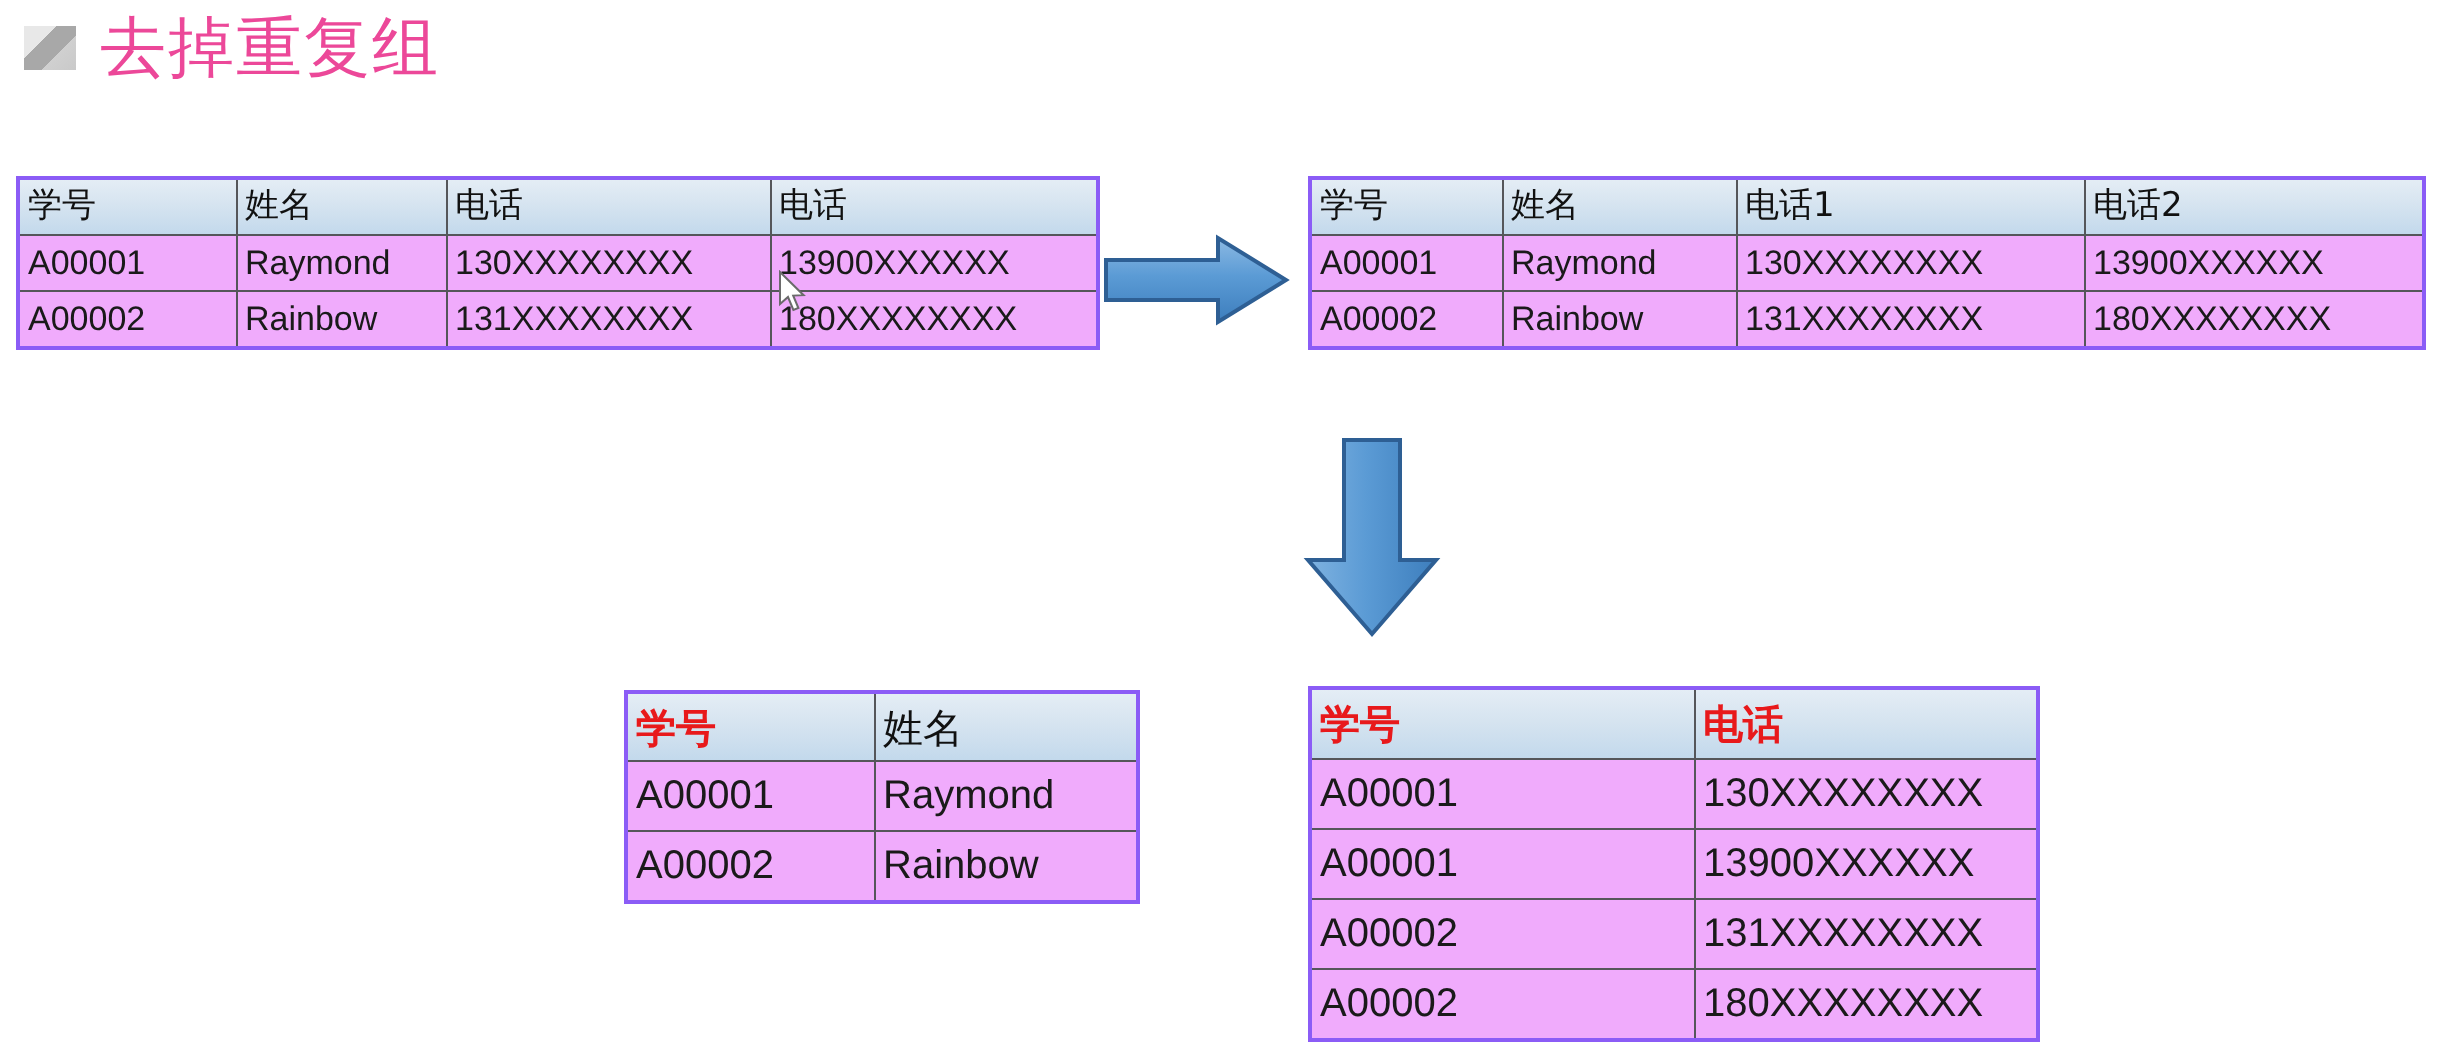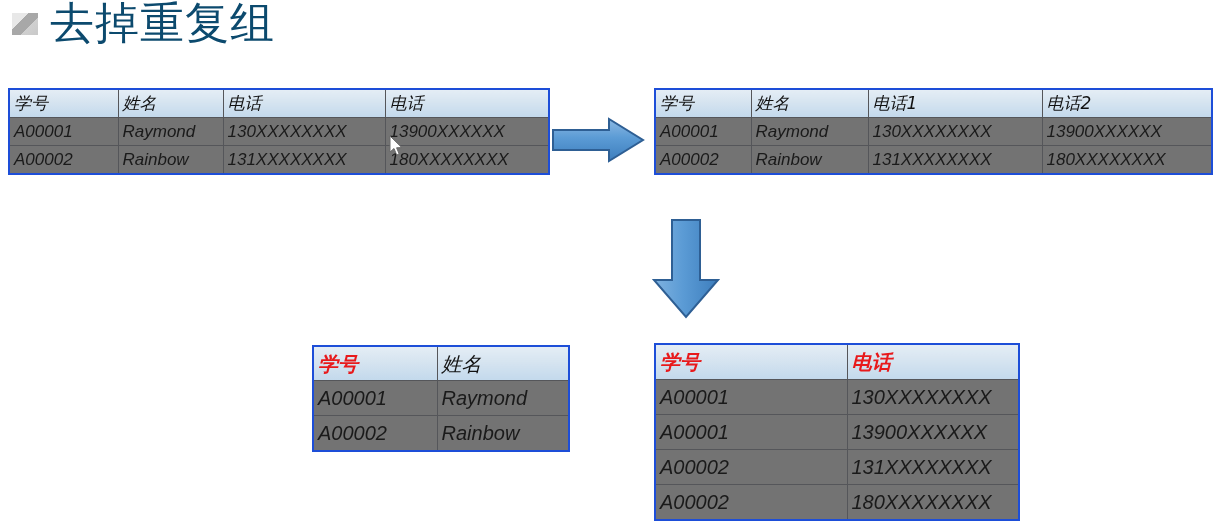--- a/index.html
+++ b/index.html
@@ -28,36 +28,35 @@
   }
   .title-bullet {
     width: 26px;
     height: 22px;
     margin-left: 12px;
     margin-right: 12px;
     background: linear-gradient(135deg, #e8e8e8 0%, #e8e8e8 34%, #a8a8a8 34%, #a8a8a8 64%, #d0d0d0 64%, #c9c9c9 100%);
     flex: 0 0 auto;
   }
   .title-text {
-    font-family: Liberation Serif, serif;
-    font-size: 44px;
+    font-family: Liberation Sans, sans-serif;
+    font-size: 33px;
     line-height: 40px;
-    color: #0c4a6e;
+    color: #ec4899;
     letter-spacing: 1px;
     white-space: nowrap;
   }
 
   
   .tbl {
     position: absolute;
     border-collapse: collapse;
-    border: 2px solid #1d4ed8;
-    background: #737373;
+    border: 2px solid #8b5cf6;
+    background: #f0abfc;
     table-layout: fixed;
-    font-style: italic;
   }
   .tbl td, .tbl th {
     border: 1px solid #55565a;
     padding: 0 4px;
     font-size: 17px;
     line-height: 1;
     color: #1a1a1a;
     font-weight: normal;
     text-align: left;
     white-space: nowrap;

